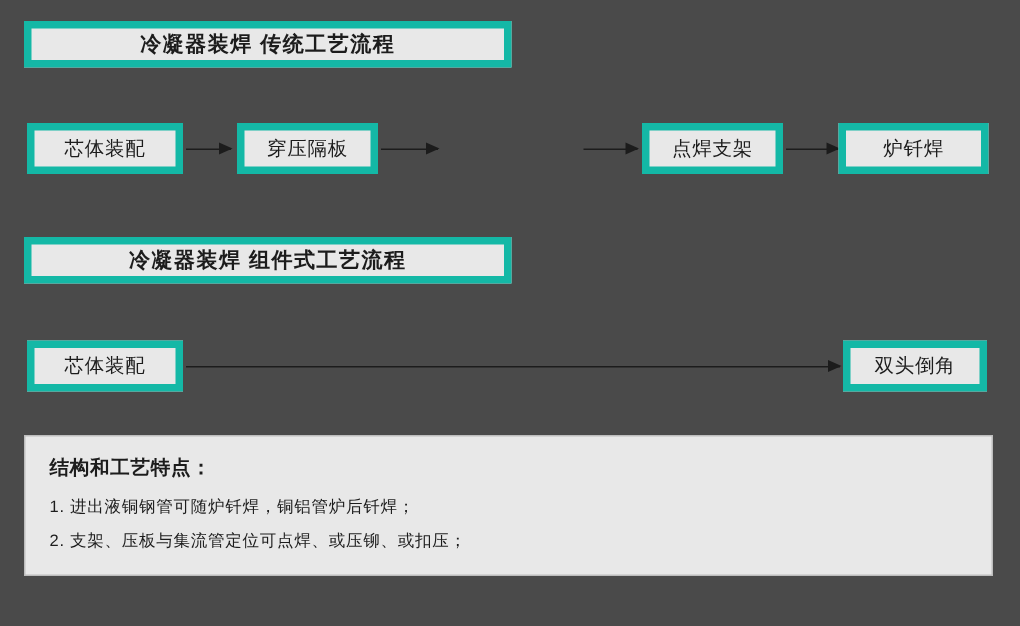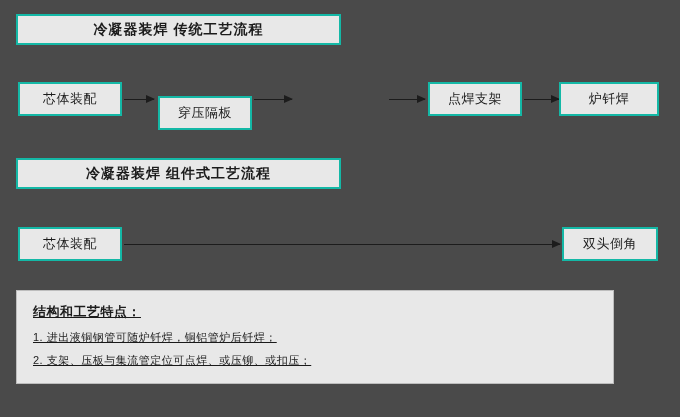--- a/index.html
+++ b/index.html
@@ -17,59 +17,58 @@
   }
   .canvas {
     position: absolute;
     left: 0; top: 0;
     width: 680px;
     height: 417px;
   }
   .box {
     position: absolute;
     background: #e8e8e8;
-    border: 2px solid #14b8a6;
+    border: 5px solid #14b8a6;
     box-sizing: border-box;
     display: flex;
     align-items: center;
     justify-content: center;
     font-size: 13px;
     letter-spacing: 0.5px;
     color: #1c1c1c;
     line-height: 1.2;
   }
   .title-box {
     justify-content: center;
     font-weight: bold;
     font-size: 14px;
     letter-spacing: 1px;
   }
   
   #title-1 { left: 16px;  top: 14px;  width: 325px; height: 31px; }
   
   #p1-1 { left: 18px;  top: 82px; width: 104px; height: 34px; }
-  #p1-2 { left: 158px; top: 82px; width: 94px;  height: 34px; margin-top: 14px; }
+  #p1-2 { left: 158px; top: 82px; width: 94px;  height: 34px; }
   #p1-3 { left: 295px; top: 82px; width: 92px;  height: 34px; }
   #p1-4 { left: 428px; top: 82px; width: 94px;  height: 34px; }
   #p1-5 { left: 559px; top: 82px; width: 100px; height: 34px; }
   
   #title-2 { left: 16px;  top: 158px; width: 325px; height: 31px; }
   
   #p2-1 { left: 18px;  top: 227px; width: 104px; height: 34px; }
   #p2-2 { left: 562px; top: 227px; width: 96px; height: 34px; }
   
   #notes {
     position: absolute;
     left: 16px; top: 290px;
-    width: 598px; height: 94px;
+    width: 646px; height: 94px;
     background: #e8e8e8;
     border: 1px solid #bdbdbd;
     box-sizing: border-box;
     padding: 12px 16px 0 16px;
-    text-decoration: underline;
   }
   .notes-title {
     font-size: 13px;
     font-weight: bold;
     color: #1c1c1c;
     margin-bottom: 9px;
     letter-spacing: 0.5px;
   }
   .notes-line {
     font-size: 11px;

